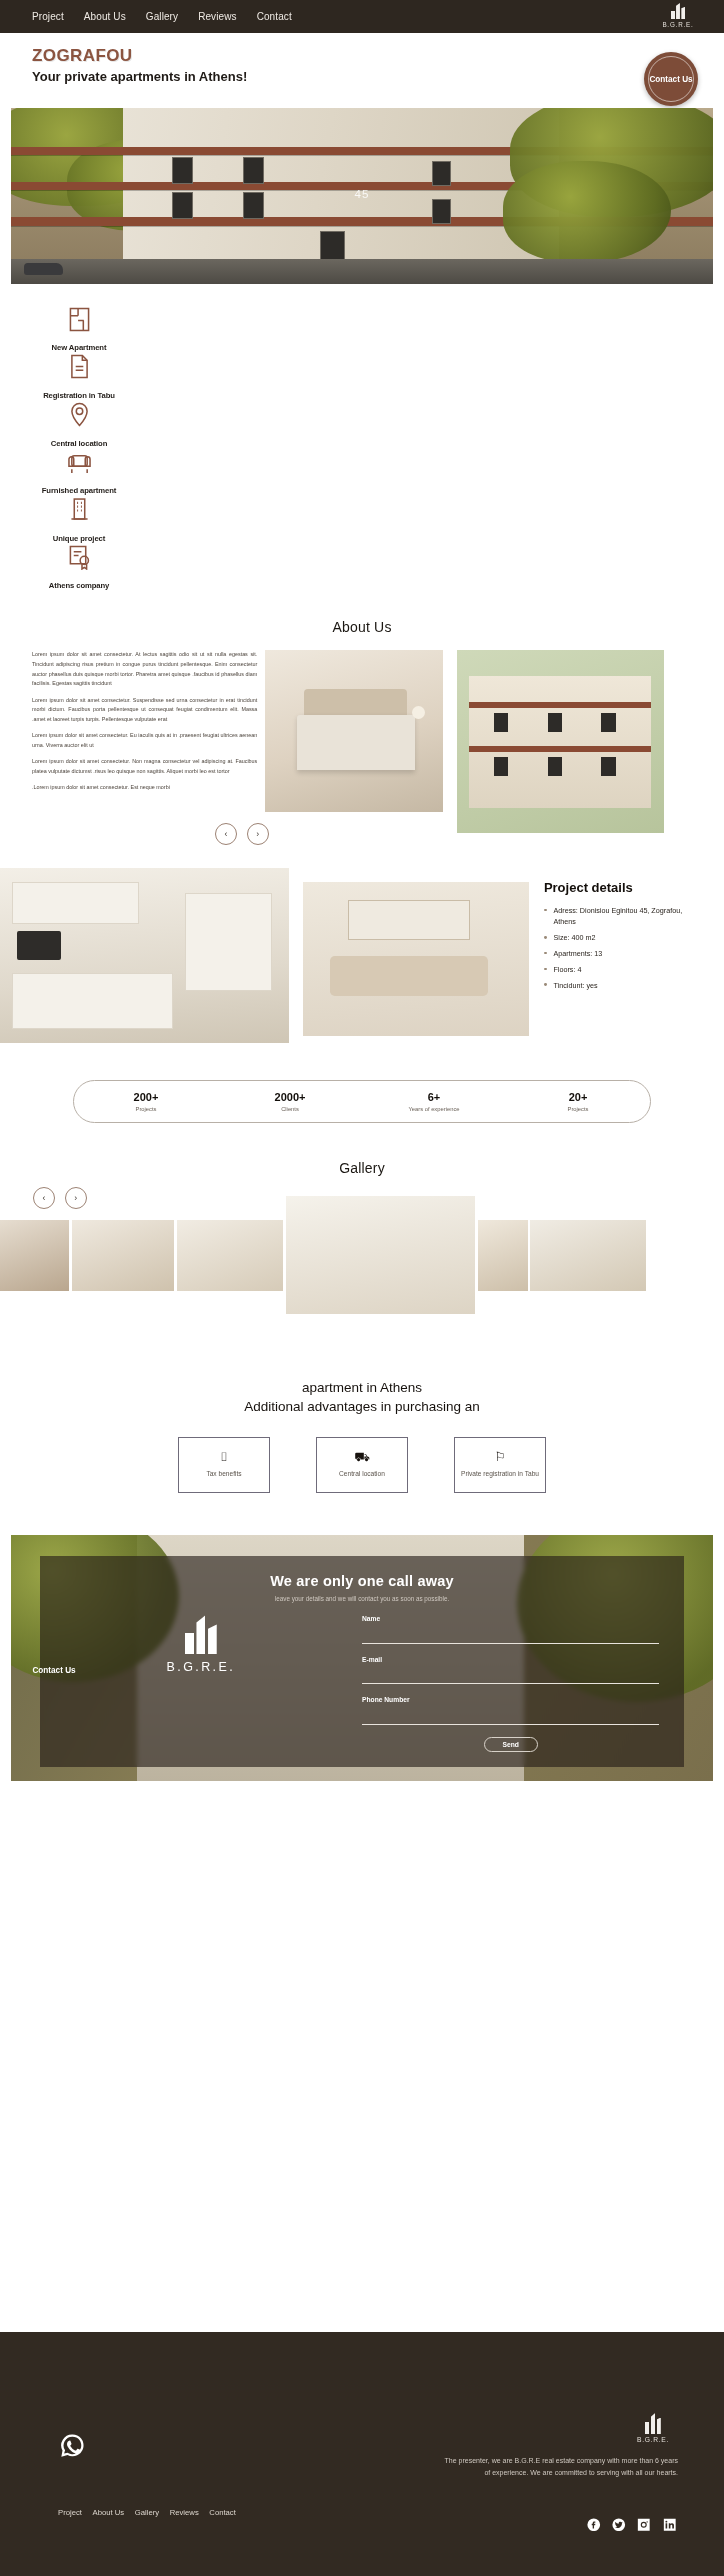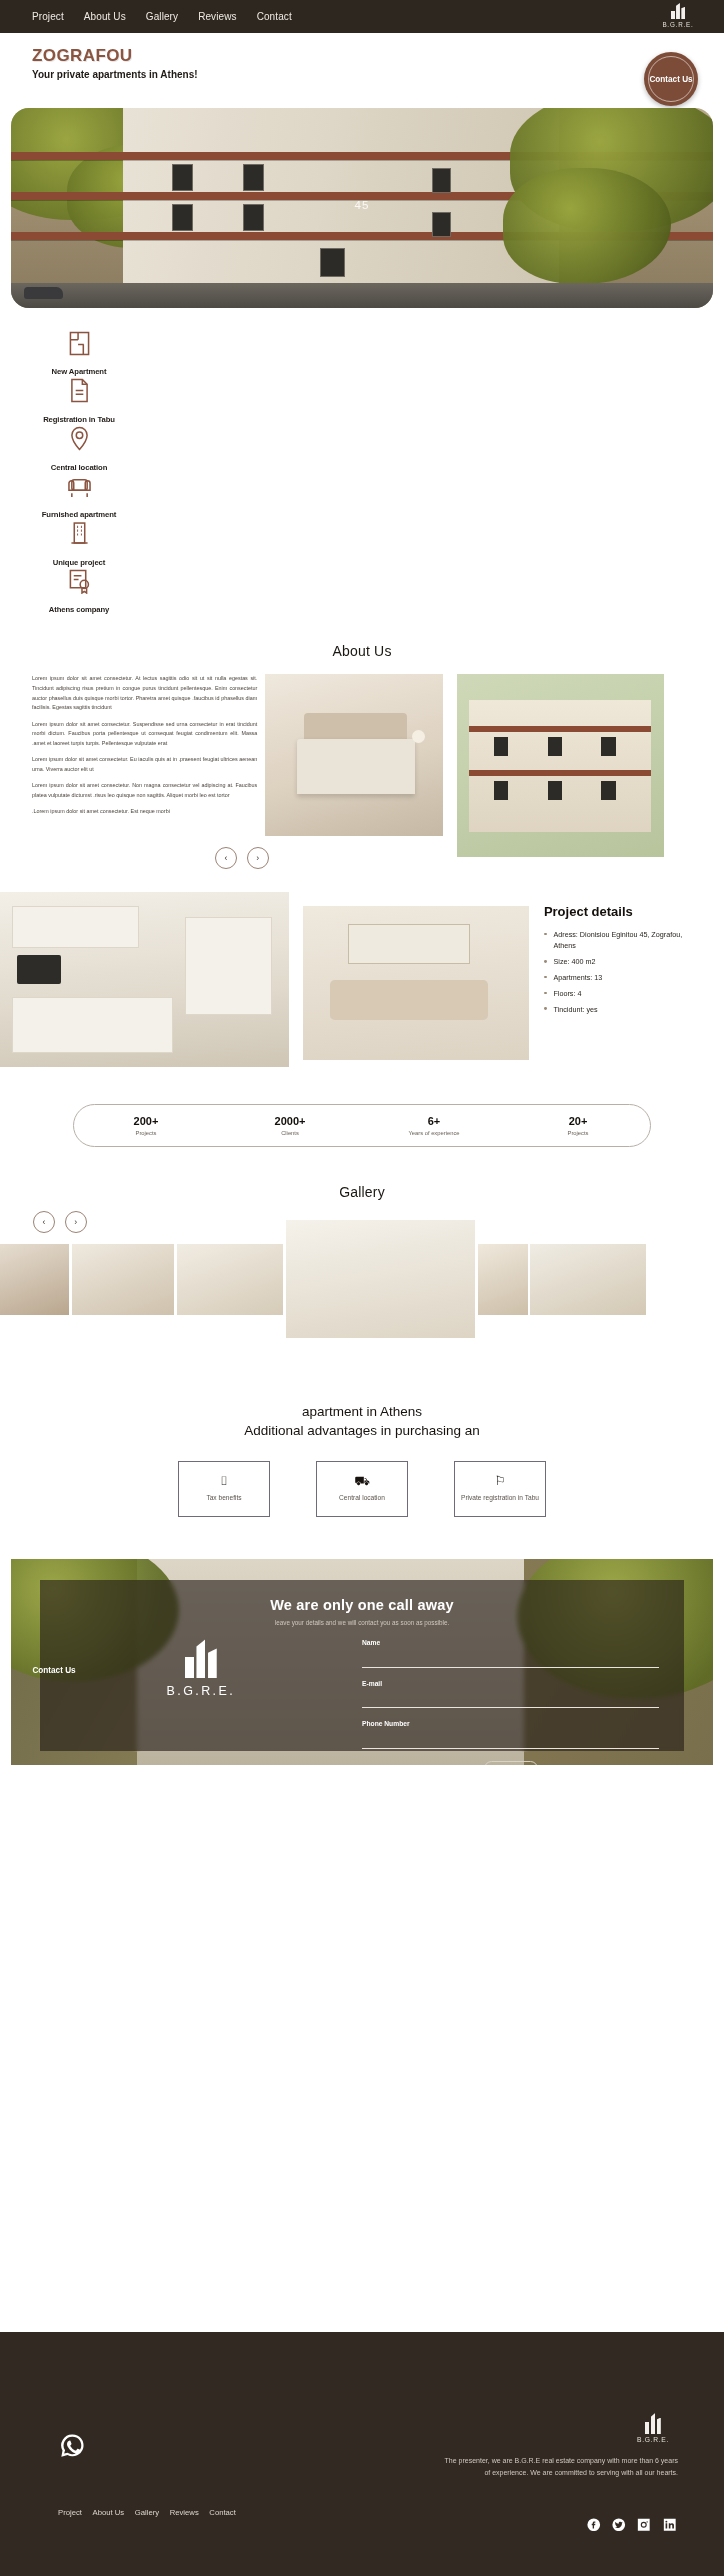--- a/index.html
+++ b/index.html
@@ -52,21 +52,21 @@
   .hero-title {
     font-size: 17px;
     font-weight: bold;
     color: #8b5440;
     letter-spacing: 0.4px;
     line-height: 1.05;
     text-shadow: 1px 1px 0 rgba(0,0,0,.10);
   }
   .hero-sub {
     margin-top: 3.9px;
-    font-size: 10px;
+    font-size: 13px;
     font-weight: bold;
     color: #1f1a16;
     line-height: 1.45;
   }
   .contact-circle {
     position: absolute;
     width: 54px; height: 54px;
     border-radius: 50%;
     background: #7d4c38;
     color: #fff;
@@ -80,26 +80,25 @@
     position: absolute; inset: 3.9px;
     border: 1px solid rgba(255,255,255,.55);
     border-radius: 50%;
   }
   .contact-circle span { position: relative; z-index: 2; }
   .contact-hero { right: 26px; top: 19px; }
 
   
   .hero-img {
     margin: 5.8px 10.6px 0 10.6px;
-    height: 200px;
+    height: 176px;
     position: relative;
     overflow: hidden;
     background:
       linear-gradient(180deg,#b9a98b 0%, #a39274 35%, #8a7a5d 100%);
-    border-radius: 18px;
   }
   .hero-img .bldg {
     position: absolute; left: 16%; top: 0; width: 62%; height: 100%;
     background: linear-gradient(100deg,#e8e2d6 0%, #ded6c6 45%, #cfc6b2 100%);
   }
   .hero-img .bal {
     position: absolute; left: 0; width: 100%; height: 8.7px;
     background: #8a4a33;
     box-shadow: 0 1px 0 rgba(0,0,0,.25);
   }
@@ -276,21 +275,21 @@
     display: flex; flex-direction: column; align-items: center; justify-content: center;
     background: #fff; cursor: pointer;
   }
   .adv-card .ic { font-size: 12.5px; line-height: 1; color: #17120e; }
   .adv-card .lbl {
     margin-top: 6.7px; font-size: 6.6px; color: #5b544c; text-align: center; line-height: 1.3;
   }
 
   
   .cta {
-    margin: 42px 10.6px 0 10.6px; height: 206px; position: relative; overflow: hidden;
+    margin: 42px 10.6px 0 10.6px; height: 246px; position: relative; overflow: hidden;
     background: linear-gradient(120deg,#6f6a4a 0%, #8a7f55 40%, #7a6f4c 100%);
   }
   .cta .bg-b {
     position: absolute; left: 18%; top: 0; width: 55%; height: 100%;
     background: linear-gradient(180deg,#ddd6c6,#bcb39f);
   }
   .cta .bg-t {
     position: absolute; border-radius: 50%;
     background: radial-gradient(circle at 40% 35%, #a0ad48, #5d6a22 70%);
     opacity: .9;

